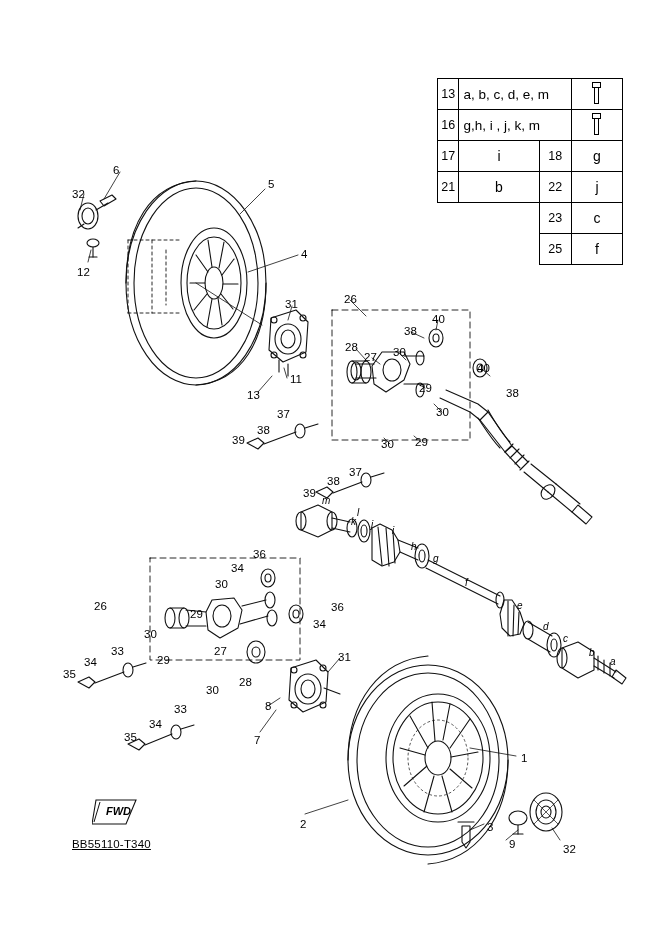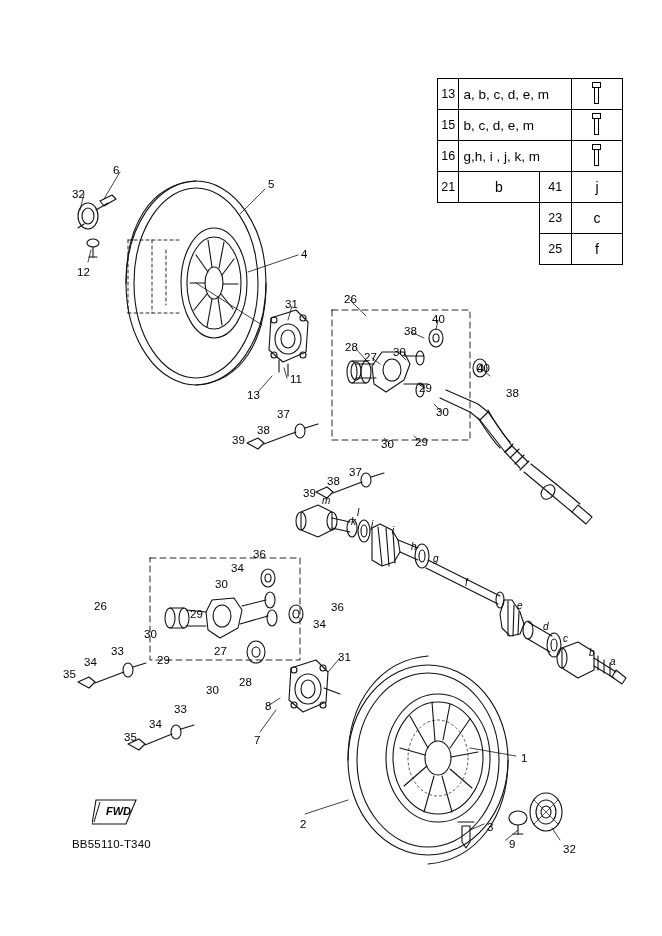--- a/index.html
+++ b/index.html
@@ -38,20 +38,21 @@
   .lbl.small {
     font-size: 10px;
     font-style: italic;
   }
   .partcode {
     position: absolute;
     left: 72px;
     top: 838px;
     font-size: 11.5px;
     letter-spacing: 0.2px;
+    text-decoration: underline;
   }
   
   #legend {
     position: absolute;
     left: 437px;
     top: 78px;
     width: 186px;
     border-collapse: collapse;
   }
   #legend td {
@@ -489,38 +490,37 @@
   <table id="legend">
     <tbody>
       <tr>
         <td class="num">13</td>
         <td class="combo" colspan="2">a, b, c, d, e, m</td>
         <td class="pic">
           <span class="boltglyph"><span class="head"></span><span class="shaft"></span></span>
         </td>
       </tr>
       <tr>
-        <td class="num">15</td>
-        <td class="combo" colspan="2">b, c, d, e, m</td>
-        <td class="pic">
-          <span class="boltglyph"><span class="head"></span><span class="shaft"></span></span>
-        </td>
-      </tr>
-      <tr>
         <td class="num">16</td>
         <td class="combo" colspan="2">g,h, i , j, k, m</td>
         <td class="pic">
           <span class="boltglyph"><span class="head"></span><span class="shaft"></span></span>
         </td>
       </tr>
 
       <tr>
+        <td class="num">17</td>
+        <td class="letter">i</td>
+        <td class="num">18</td>
+        <td class="letter">g</td>
+      </tr>
+      <tr>
         <td class="num">21</td>
         <td class="letter">b</td>
-        <td class="num">41</td>
+        <td class="num">22</td>
         <td class="letter">j</td>
       </tr>
       <tr>
         <td class="num" style="border:none"></td>
         <td class="letter" style="border:none"></td>
         <td class="num">23</td>
         <td class="letter">c</td>
       </tr>
       <tr>
         <td class="num" style="border:none"></td>

